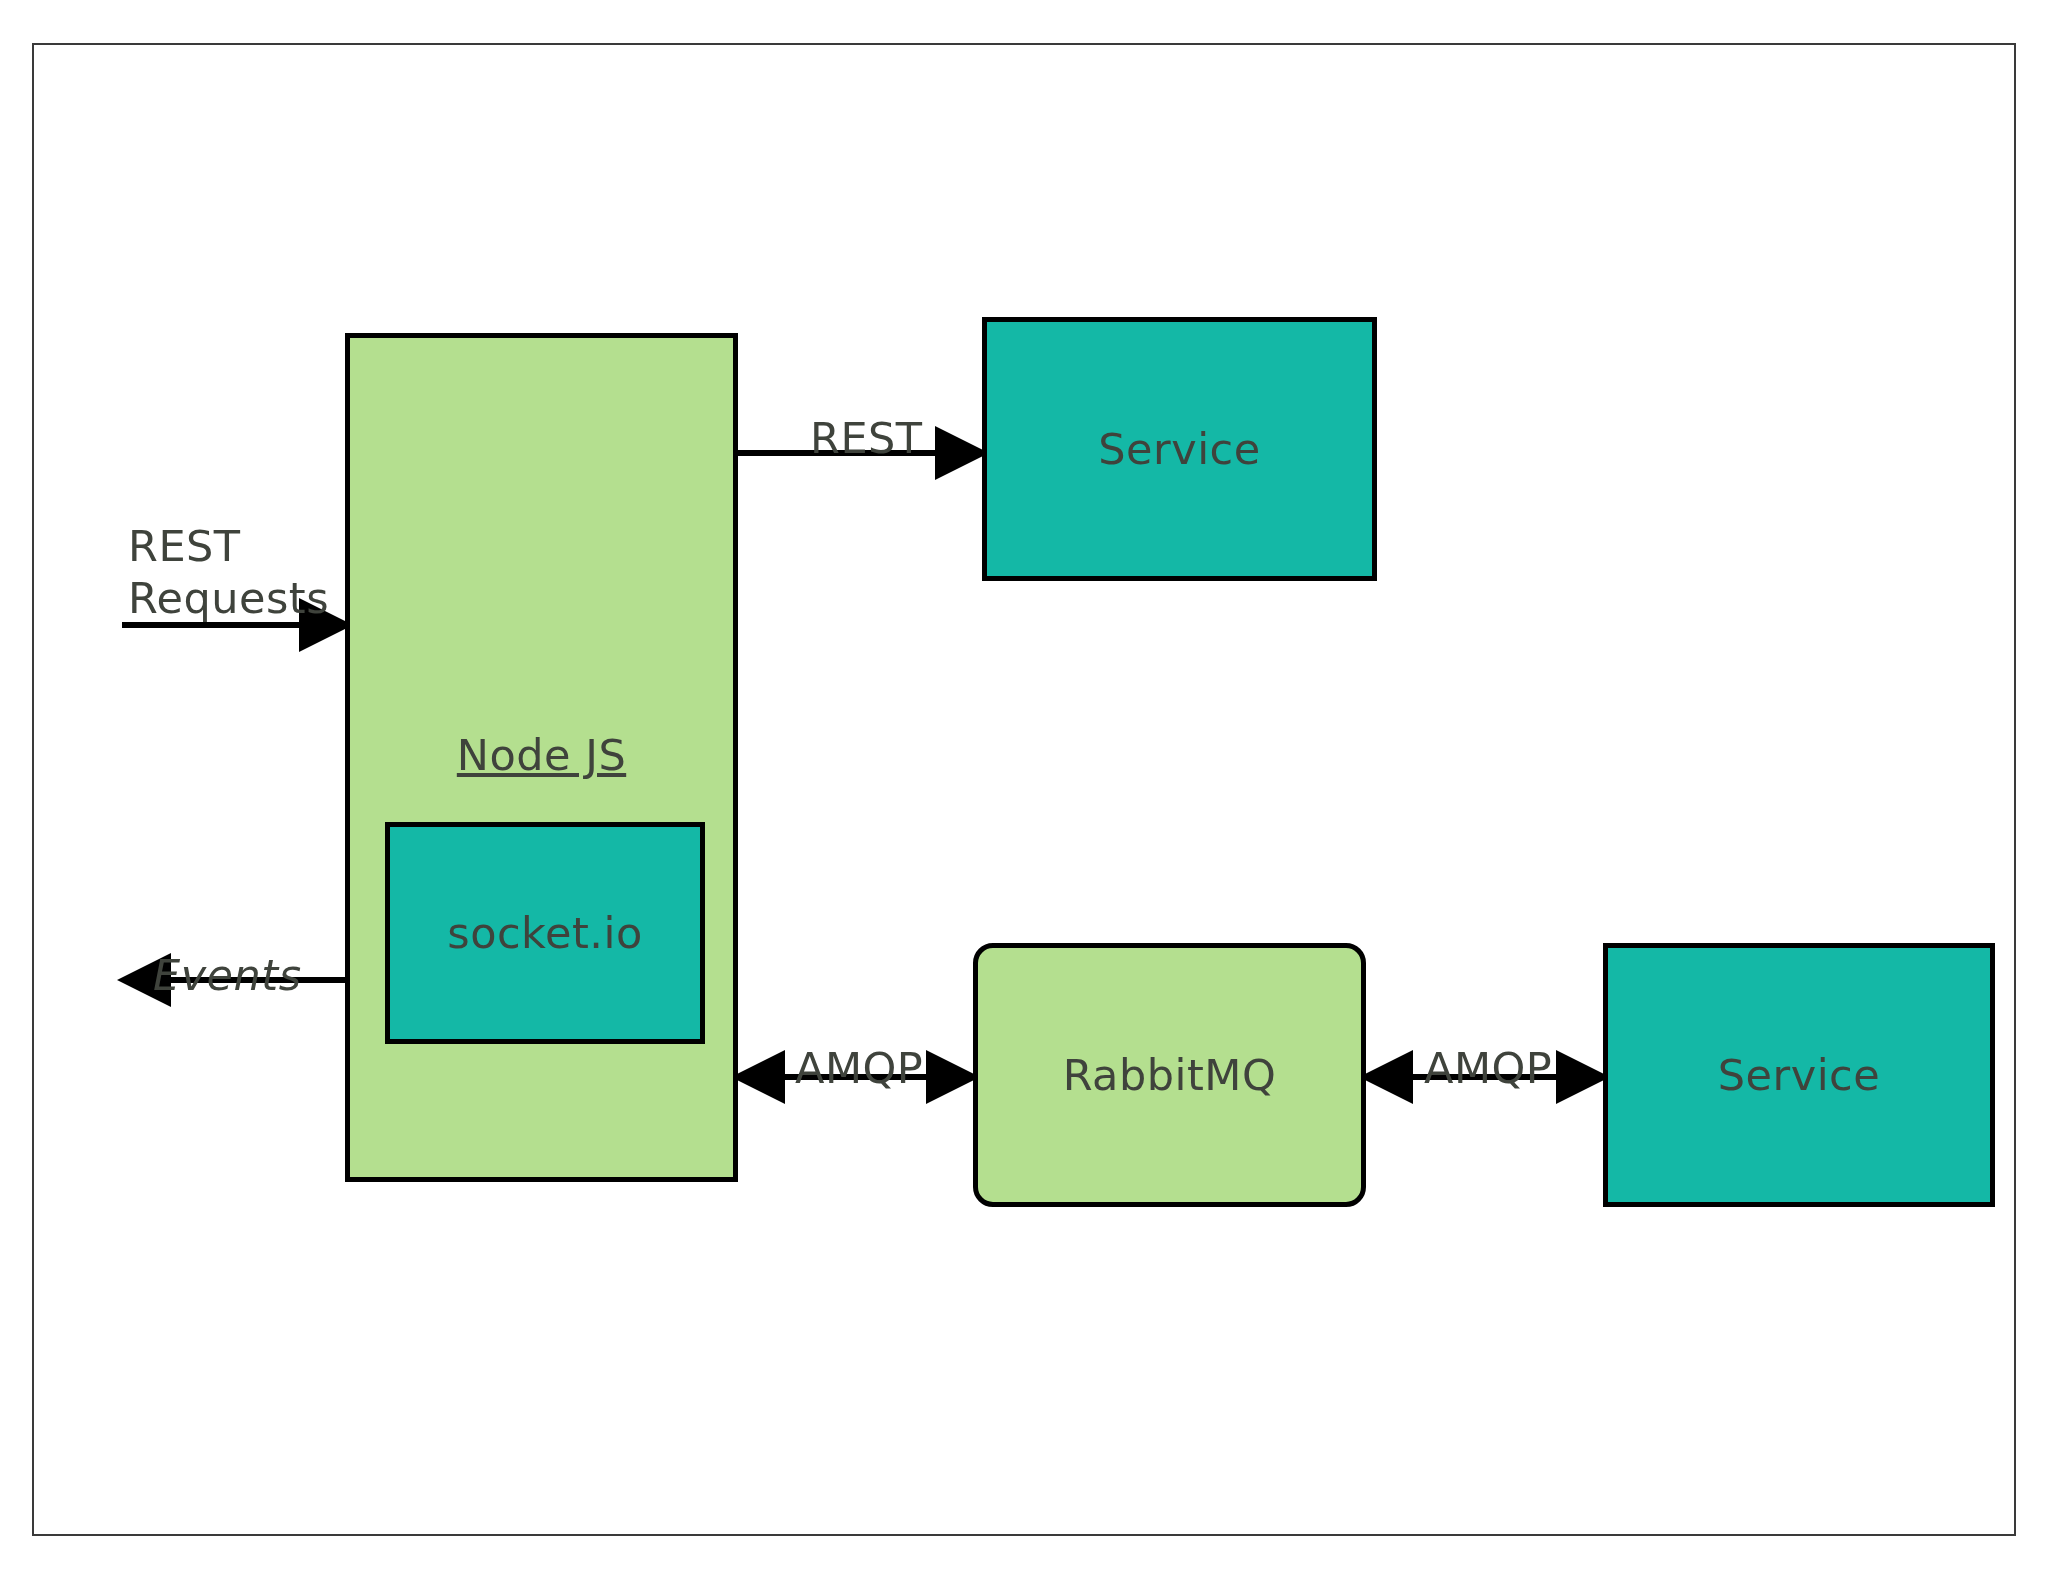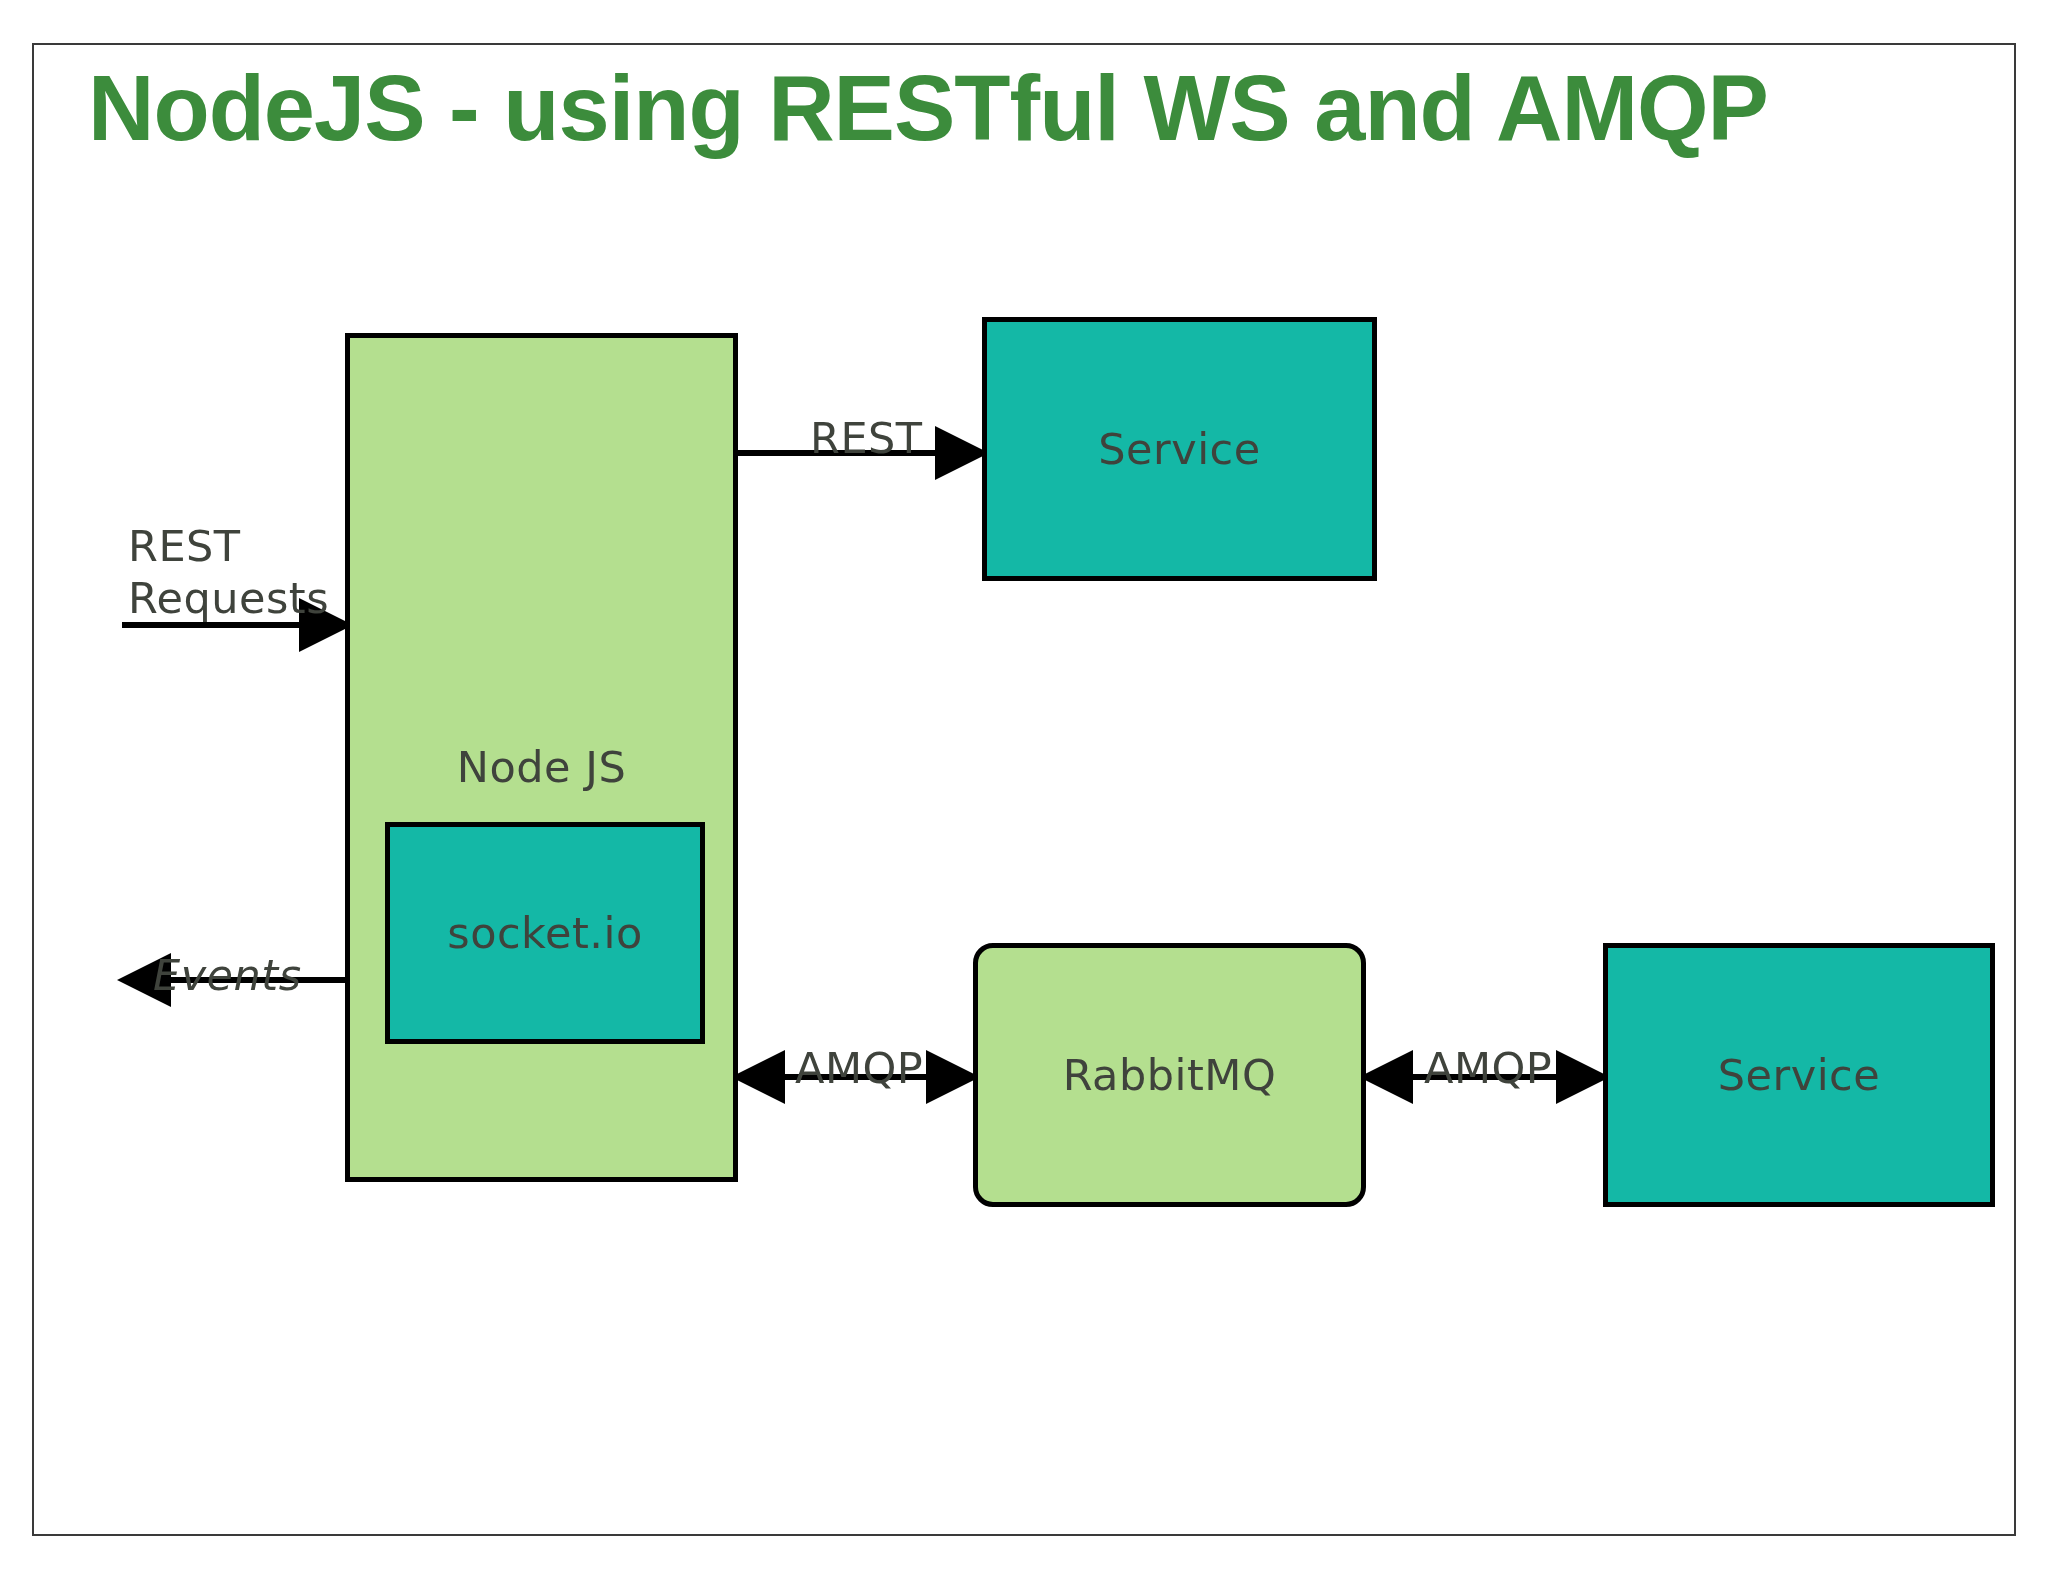--- a/index.html
+++ b/index.html
@@ -62,22 +62,23 @@
     left: 345px;
     top: 333px;
     width: 393px;
     height: 849px;
     display: block;
   }
   #node-js-label {
     position: absolute;
     left: 0;
     right: 0;
-    top: 404px;
+    top: 392px;
     text-align: center;
+    text-decoration: underline;
   }
   #socket-io-box {
     left: 385px;
     top: 822px;
     width: 320px;
     height: 222px;
   }
   #service-top-box {
     left: 982px;
     top: 317px;
@@ -123,21 +124,20 @@
     pointer-events: none;
   }
 </style>
 </head>
 <body>
 
 <div id="canvas">
 
   <div id="slide-frame"></div>
 
-  <div id="slide-title">NodeJS - using RESTful WS and AMQP</div>
 
   <svg id="connectors" viewBox="0 0 2048 1582" xmlns="http://www.w3.org/2000/svg">
     <defs>
       <marker id="arrow-end" viewBox="0 0 12 12" refX="10" refY="6" markerWidth="9" markerHeight="9" orient="auto-start-reverse">
         <path d="M 0 0 L 12 6 L 0 12 z" fill="#000000"></path>
       </marker>
       <marker id="arrow-start" viewBox="0 0 12 12" refX="10" refY="6" markerWidth="9" markerHeight="9" orient="auto-start-reverse">
         <path d="M 0 0 L 12 6 L 0 12 z" fill="#000000"></path>
       </marker>
     </defs>

